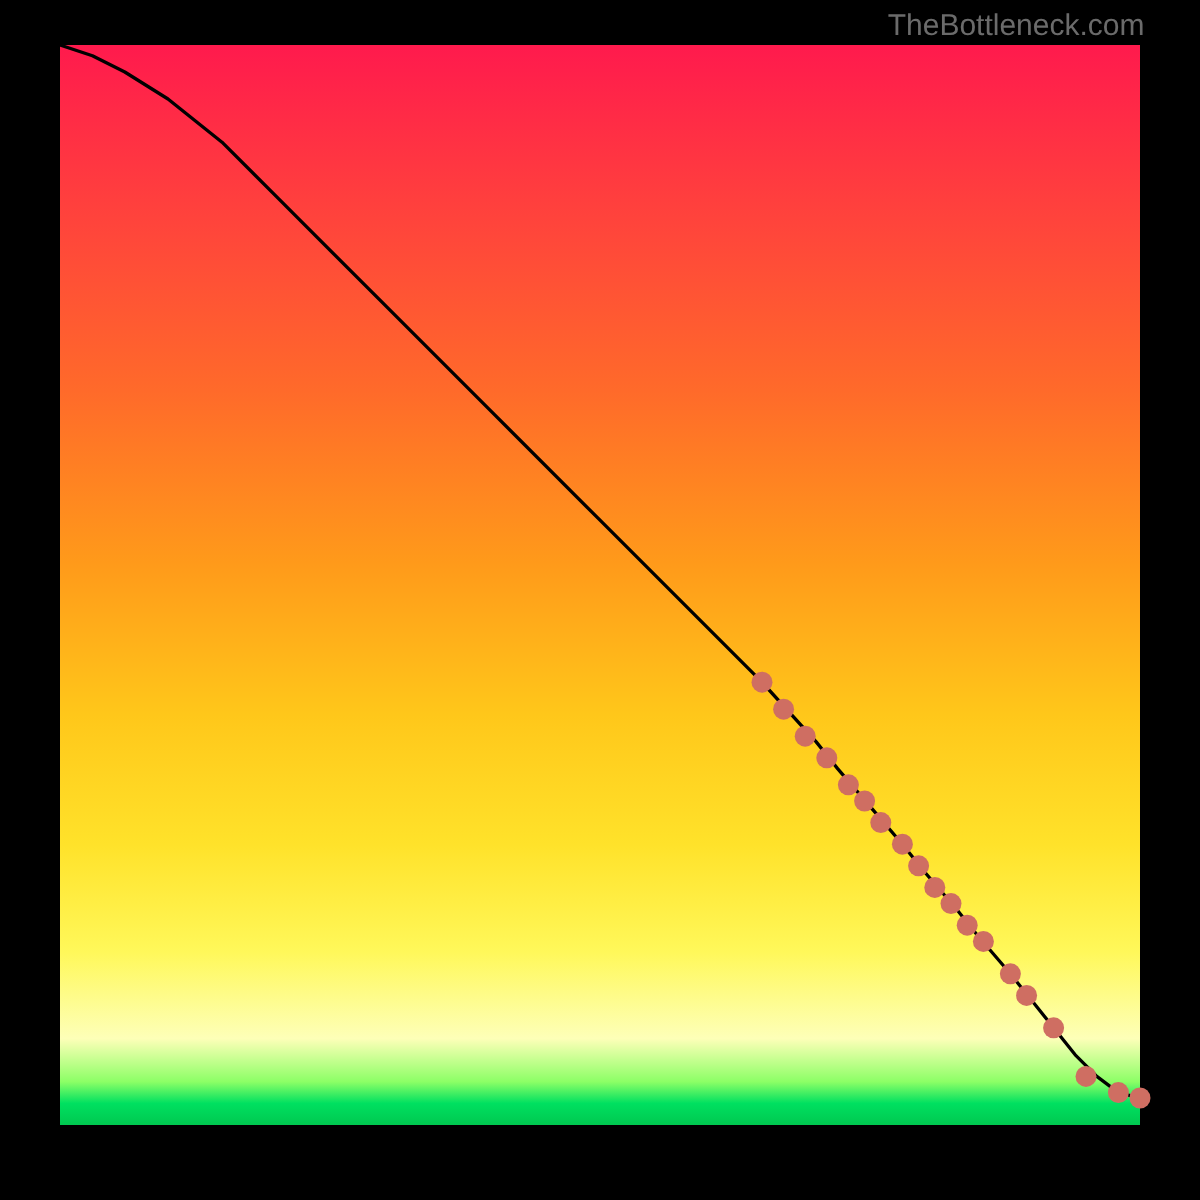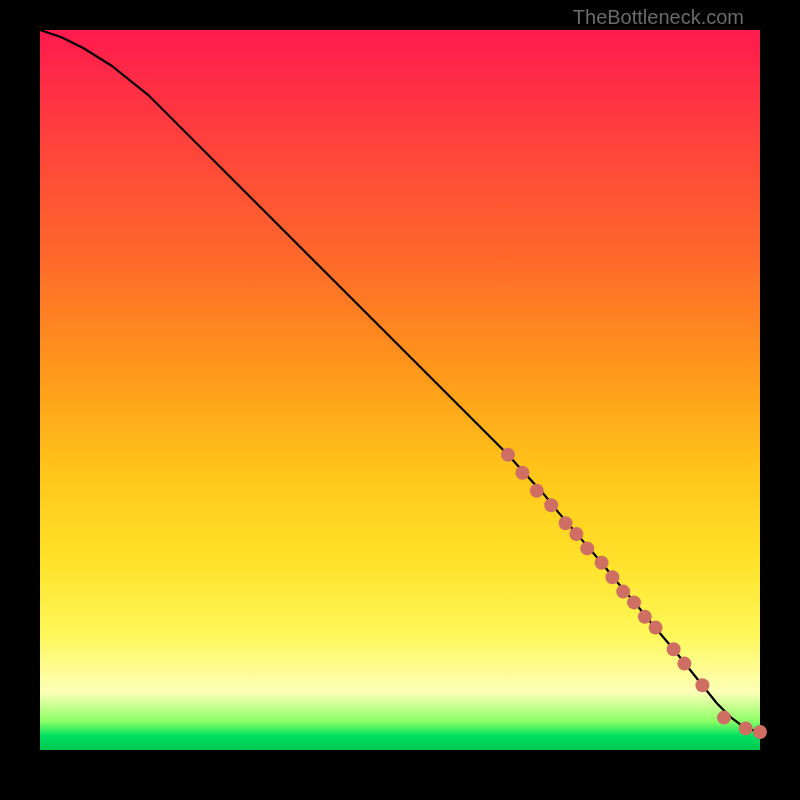--- a/index.html
+++ b/index.html
@@ -35,21 +35,21 @@
       #fff85a 84%,
       #fdffb8 92%,
       #8cff66 96%,
       #00e060 98%,
       #00c850 100%
     );
   }
   .attribution {
     position: absolute;
     top: 6px;
-    right: 56px;
+    right: 37px;
     color: #6b6b6b;
     font-size: 20px;
     font-weight: 500;
     user-select: none;
   }
   svg.curve {
     position: absolute;
     left: 0;
     top: 0;
     width: 100%;

